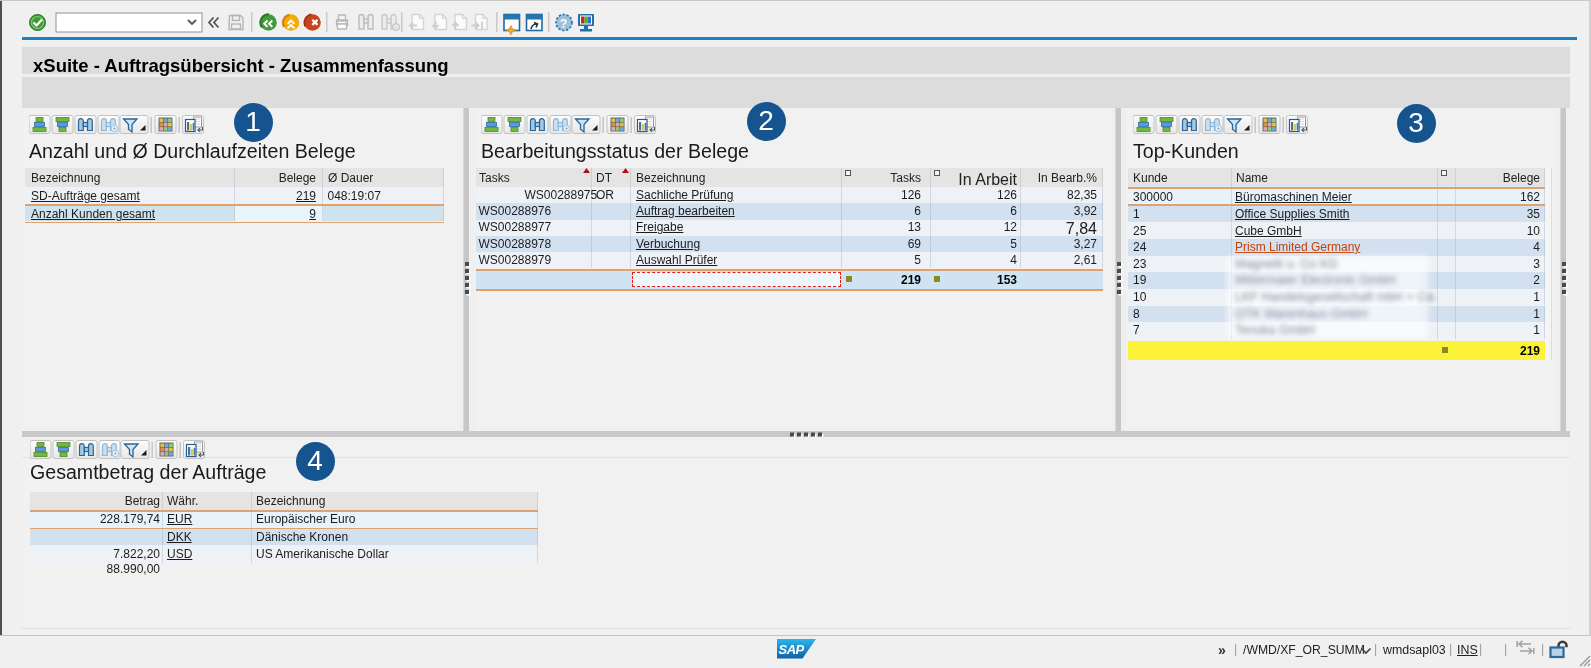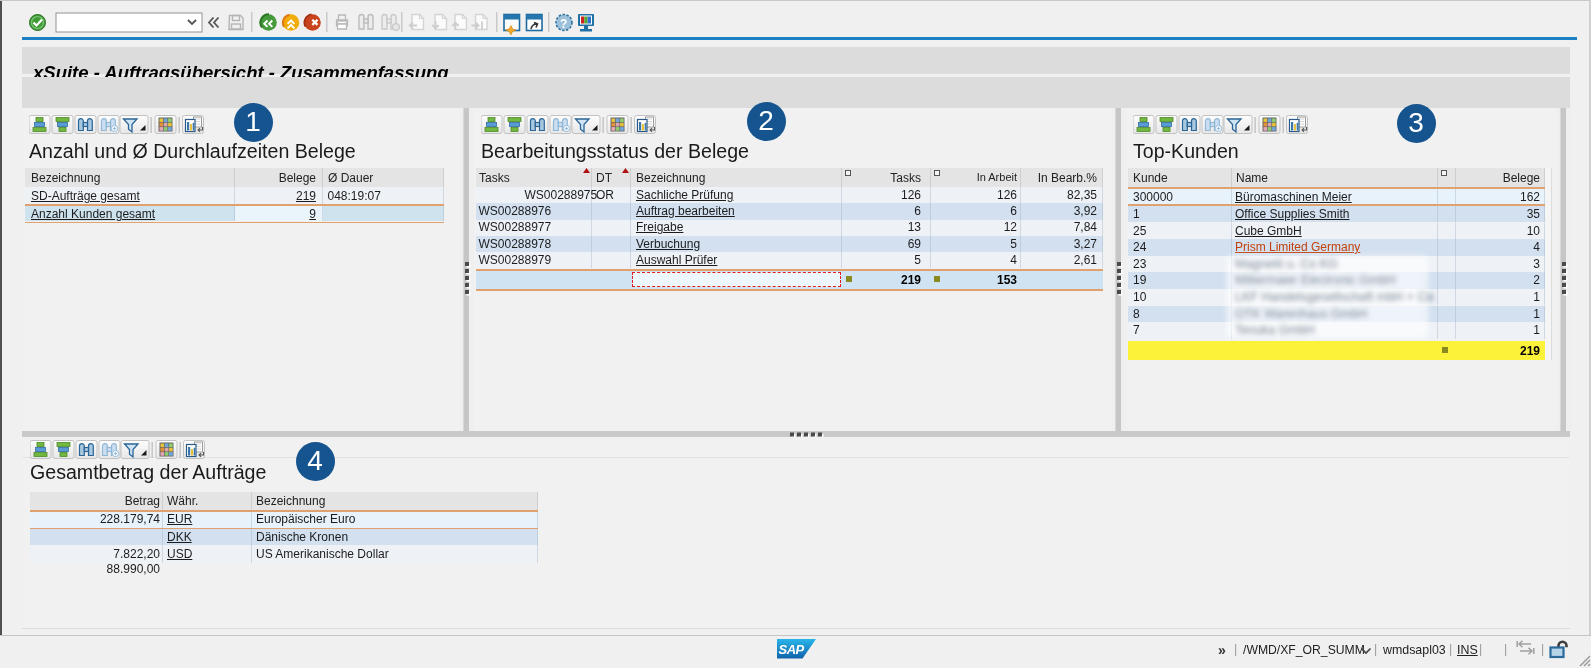--- a/index.html
+++ b/index.html
@@ -8,21 +8,21 @@
 .u{text-decoration:underline;}
 .badge{position:absolute;width:39px;height:39px;border-radius:50%;background:#15548e;
  color:#fff;font-size:28px;text-align:center;line-height:38px;}
 </style></head><body>
 <div class="a" style="left:0px;top:0px;width:1591px;height:668px;background:#f0f0f0;"></div>
 <div class="a" style="left:0px;top:0px;width:2px;height:668px;background:#505050;"></div>
 <div class="a" style="left:0px;top:0px;width:1591px;height:1px;background:#c8c8c8;"></div>
 <div class="a" style="left:1589px;top:0px;width:2px;height:668px;background:#d0d0d0;"></div>
 <div class="a" style="left:22px;top:37px;width:1555px;height:3px;background:#1b80c4;"></div>
 <div class="a" style="left:22px;top:47px;width:1548px;height:27px;background:#dcdcdc;"></div>
-<div class="txt" style="left:33px;top:62px;font-size:18.5px;color:#000;font-weight:bold;font-style:italic;">xSuite - Auftragsübersicht - Zusammenfassung</div>
+<div class="txt" style="left:33px;top:55px;font-size:18.5px;color:#000;font-weight:bold;">xSuite - Auftragsübersicht - Zusammenfassung</div>
 <div class="a" style="left:22px;top:77px;width:1548px;height:31px;background:#dcdcdc;"></div>
 <svg class="a" style="left:0;top:0;" width="640" height="37" viewBox="0 0 640 37">
 <circle cx="37.5" cy="22.5" r="8" fill="#3f9c35" stroke="#2d7226" stroke-width="1"></circle>
 <circle cx="37.5" cy="22.5" r="6" fill="none" stroke="#7fc37a" stroke-width="1.2"></circle>
 <path d="M33.5 22.5 L36.5 25.5 L42 19.5" stroke="#fff" stroke-width="2.2" fill="none"></path>
 <rect x="56" y="13" width="146" height="19" fill="#fff" stroke="#919191"></rect>
 <path d="M188 20 L192 24 L196 20" stroke="#555" stroke-width="1.8" fill="none"></path>
 <g stroke="#555" stroke-width="1.8" fill="none">
       <path d="M213.5 17.5 l-4.5 5 l4.5 5"></path>
       <path d="M218.5 17.5 l-4.5 5 l4.5 5"></path>
@@ -311,21 +311,21 @@
 <div class="a" style="left:476px;top:168px;width:116px;height:19px;background:#e4e4e4;border-right:1px solid #cfcfcf;box-sizing:border-box;"></div>
 <div class="a" style="left:592px;top:168px;width:39px;height:19px;background:#e4e4e4;border-right:1px solid #cfcfcf;box-sizing:border-box;"></div>
 <div class="a" style="left:631px;top:168px;width:211px;height:19px;background:#e4e4e4;border-right:1px solid #cfcfcf;box-sizing:border-box;"></div>
 <div class="a" style="left:842px;top:168px;width:89px;height:19px;background:#e4e4e4;border-right:1px solid #cfcfcf;box-sizing:border-box;"></div>
 <div class="a" style="left:931px;top:168px;width:90px;height:19px;background:#e4e4e4;border-right:1px solid #cfcfcf;box-sizing:border-box;"></div>
 <div class="a" style="left:1021px;top:168px;width:82px;height:19px;background:#e4e4e4;border-right:1px solid #cfcfcf;box-sizing:border-box;"></div>
 <div class="txt" style="left:479px;top:171px;font-size:12px;color:#222;">Tasks</div>
 <div class="txt" style="left:596px;top:171px;font-size:12px;color:#222;">DT</div>
 <div class="txt" style="left:636px;top:171px;font-size:12px;color:#222;">Bezeichnung</div>
 <div class="txt" style="right:670px;top:171px;font-size:12px;color:#222;text-align:right;">Tasks</div>
-<div class="txt" style="right:574px;top:171px;font-size:11px;color:#222;text-align:left;">In Arbeit</div>
+<div class="txt" style="right:574px;top:171px;font-size:16px;color:#222;text-align:left;">In Arbeit</div>
 <div class="txt" style="right:494px;top:171px;font-size:12px;color:#222;text-align:right;">In Bearb.%</div>
 <svg class="a" style="left:583px;top:168px" width="50" height="6" viewBox="0 0 50 6">
     <path d="M0 5 l3.5 -5 l3.5 5 z" fill="#b01010"></path>
     <path d="M39 5 l3.5 -5 l3.5 5 z" fill="#b01010"></path>
   </svg>
 <svg class="a" style="left:845px;top:170px" width="96" height="7" viewBox="0 0 96 7">
     <rect x="0.5" y="0.5" width="5" height="5" fill="#f4f4f4" stroke="#555"></rect>
     <rect x="89.5" y="0.5" width="5" height="5" fill="#f4f4f4" stroke="#555"></rect>
   </svg>
 <div class="a" style="left:476px;top:187.0px;width:116px;height:16.3px;background:#eef2f7;border-right:1px solid rgba(150,168,185,0.35);box-sizing:border-box;"></div>
@@ -354,21 +354,21 @@
 <div class="a" style="left:476px;top:219.60000000000002px;width:116px;height:16.3px;background:#eef2f7;border-right:1px solid rgba(150,168,185,0.35);box-sizing:border-box;"></div>
 <div class="a" style="left:592px;top:219.60000000000002px;width:39px;height:16.3px;background:#eef2f7;border-right:1px solid rgba(150,168,185,0.35);box-sizing:border-box;"></div>
 <div class="a" style="left:631px;top:219.60000000000002px;width:211px;height:16.3px;background:#eef2f7;border-right:1px solid rgba(150,168,185,0.35);box-sizing:border-box;"></div>
 <div class="a" style="left:842px;top:219.60000000000002px;width:89px;height:16.3px;background:#eef2f7;border-right:1px solid rgba(150,168,185,0.35);box-sizing:border-box;"></div>
 <div class="a" style="left:931px;top:219.60000000000002px;width:90px;height:16.3px;background:#eef2f7;border-right:1px solid rgba(150,168,185,0.35);box-sizing:border-box;"></div>
 <div class="a" style="left:1021px;top:219.60000000000002px;width:82px;height:16.3px;background:#eef2f7;border-right:1px solid rgba(150,168,185,0.35);box-sizing:border-box;"></div>
 <div class="txt" style="left:478.5px;top:220.40000000000003px;font-size:12px;color:#1c1c1c;">WS00288977</div>
 <div class="txt" style="left:636px;top:220.40000000000003px;font-size:12px;color:#1c1c1c;"><span class="u">Freigabe</span></div>
 <div class="txt" style="right:670px;top:220.40000000000003px;font-size:12px;color:#1c1c1c;text-align:right;">13</div>
 <div class="txt" style="right:574px;top:220.40000000000003px;font-size:12px;color:#1c1c1c;text-align:right;">12</div>
-<div class="txt" style="right:494px;top:220.40000000000003px;font-size:12px;color:#1c1c1c;">7,84</div>
+<div class="txt" style="right:494px;top:220.40000000000003px;font-size:16px;color:#1c1c1c;">7,84</div>
 <div class="a" style="left:476px;top:235.90000000000003px;width:116px;height:16.3px;background:#d2e0f0;border-right:1px solid rgba(150,168,185,0.35);box-sizing:border-box;"></div>
 <div class="a" style="left:592px;top:235.90000000000003px;width:39px;height:16.3px;background:#d2e0f0;border-right:1px solid rgba(150,168,185,0.35);box-sizing:border-box;"></div>
 <div class="a" style="left:631px;top:235.90000000000003px;width:211px;height:16.3px;background:#d2e0f0;border-right:1px solid rgba(150,168,185,0.35);box-sizing:border-box;"></div>
 <div class="a" style="left:842px;top:235.90000000000003px;width:89px;height:16.3px;background:#d2e0f0;border-right:1px solid rgba(150,168,185,0.35);box-sizing:border-box;"></div>
 <div class="a" style="left:931px;top:235.90000000000003px;width:90px;height:16.3px;background:#d2e0f0;border-right:1px solid rgba(150,168,185,0.35);box-sizing:border-box;"></div>
 <div class="a" style="left:1021px;top:235.90000000000003px;width:82px;height:16.3px;background:#d2e0f0;border-right:1px solid rgba(150,168,185,0.35);box-sizing:border-box;"></div>
 <div class="txt" style="left:478.5px;top:236.70000000000005px;font-size:12px;color:#1c1c1c;">WS00288978</div>
 <div class="txt" style="left:636px;top:236.70000000000005px;font-size:12px;color:#1c1c1c;"><span class="u">Verbuchung</span></div>
 <div class="txt" style="right:670px;top:236.70000000000005px;font-size:12px;color:#1c1c1c;text-align:right;">69</div>
 <div class="txt" style="right:574px;top:236.70000000000005px;font-size:12px;color:#1c1c1c;text-align:right;">5</div>

